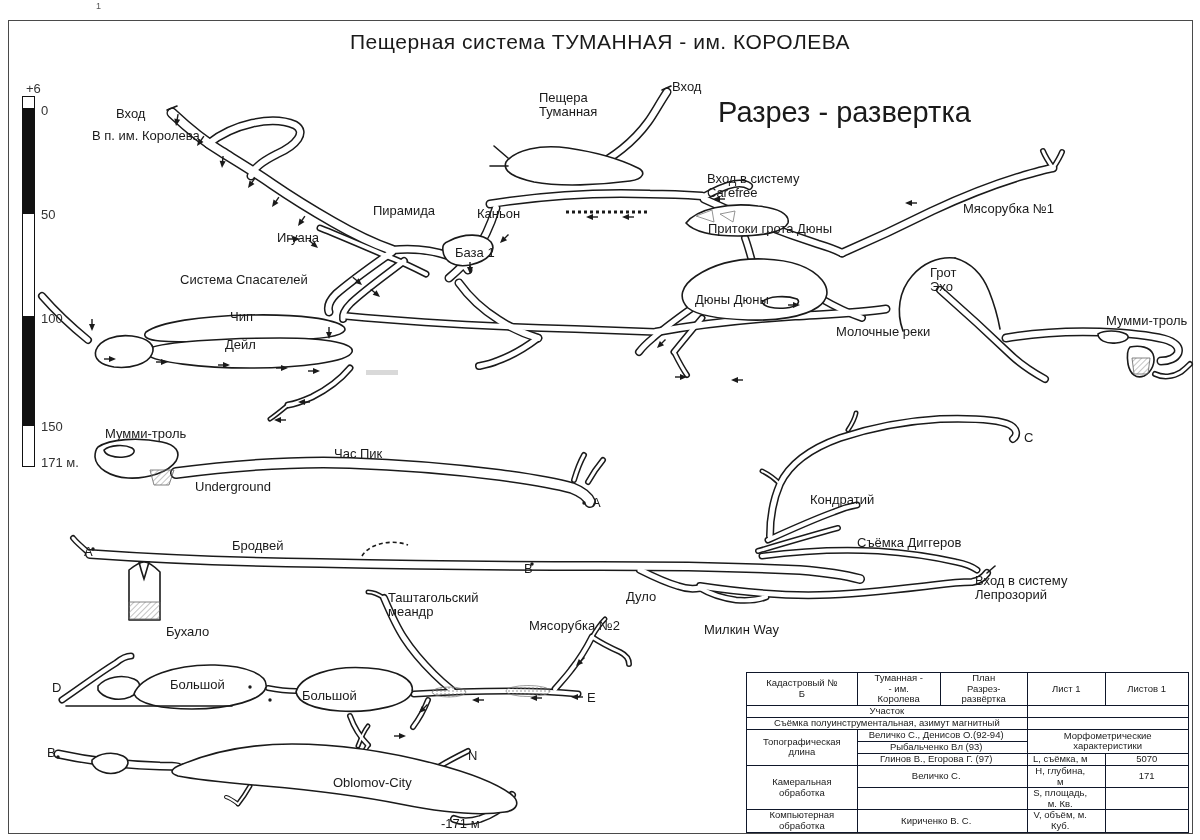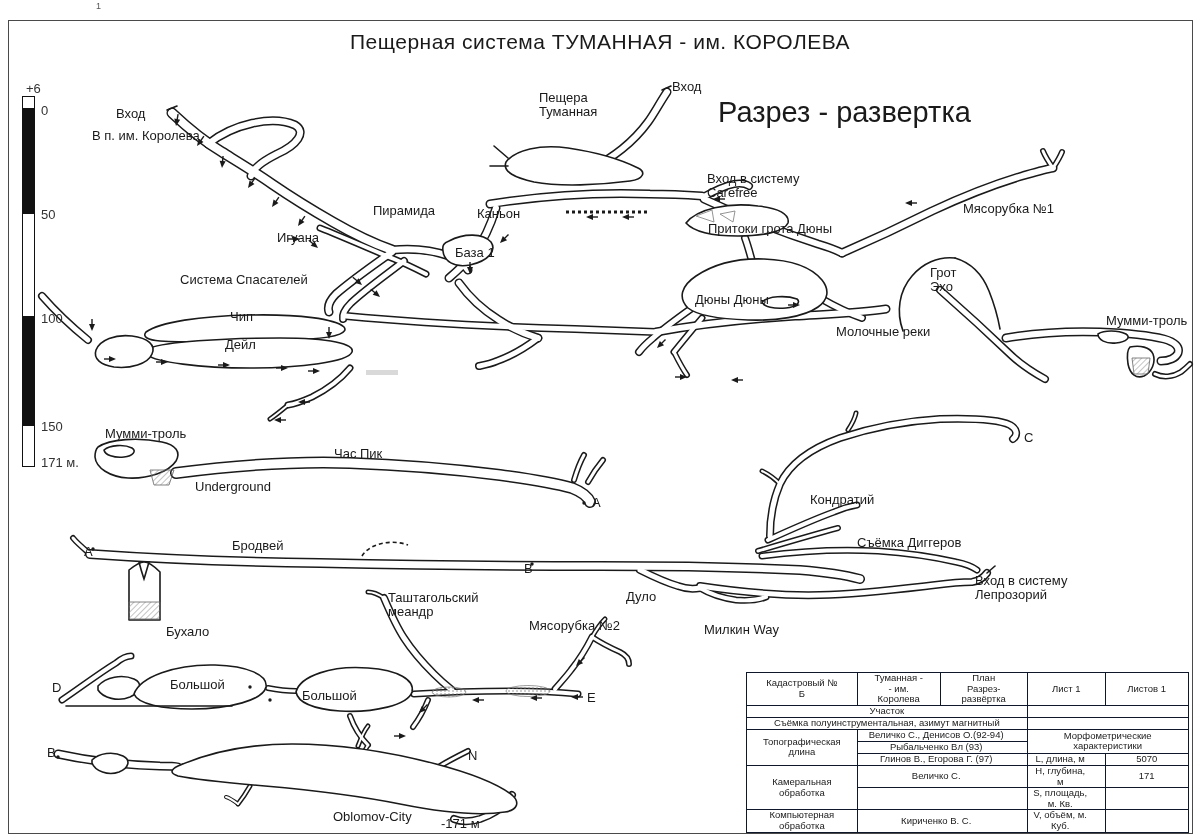--- a/index.html
+++ b/index.html
@@ -416,21 +416,21 @@
       <div class="map-label" style="left: 126px; top: 625px; margin-left: 40px;">Бухало</div>
       <div class="map-label" style="left: 388px; top: 591px;">Таштагольский
 меандр</div>
       <div class="map-label" style="left: 529px; top: 619px;">Мясорубка №2</div>
       <div class="map-label" style="left: 52px; top: 681px;">D</div>
       <div class="map-label" style="left: 170px; top: 678px;">Большой</div>
       <div class="map-label" style="left: 302px; top: 689px;">Большой</div>
       <div class="map-label" style="left: 587px; top: 691px;">E</div>
       <div class="map-label" style="left: 47px; top: 746px;">В</div>
       <div class="map-label" style="left: 468px; top: 749px;">N</div>
-      <div class="map-label" style="left: 333px; top: 776px; margin-top: 34px;">Oblomov-City</div>
+      <div class="map-label" style="left: 333px; top: 776px;">Oblomov-City</div>
       <div class="map-label" style="left: 441px; top: 817px;">-171 м</div>
     </div>
 
   <table class="dtable">
     <colgroup>
         <col style="width:79px">
         <col style="width:83px">
         <col style="width:87px">
         <col style="width:78px">
         <col style="width:83px">
@@ -458,21 +458,21 @@
       <td rowspan="3">Топографическая
 длина</td>
       <td colspan="2" class="tl">Величко С., Денисов О.(92-94)</td>
       <td colspan="2" rowspan="2">Морфометрические характеристики</td>
     </tr>
     <tr>
       <td colspan="2" class="tl">Рыбальченко Вл (93)</td>
     </tr>
     <tr>
       <td colspan="2" class="tl">Глинов В., Егорова Г. (97)</td>
-      <td class="tl">L, длина, м</td>
+      <td class="tl">L, съёмка, м</td>
       <td>5070</td>
     </tr>
     <tr>
       <td rowspan="2">Камеральная обработка</td>
       <td colspan="2" class="tl">Величко С.</td>
       <td class="tl">H, глубина, м</td>
       <td>171</td>
     </tr>
     <tr>
       <td colspan="2" class="tl"></td>

